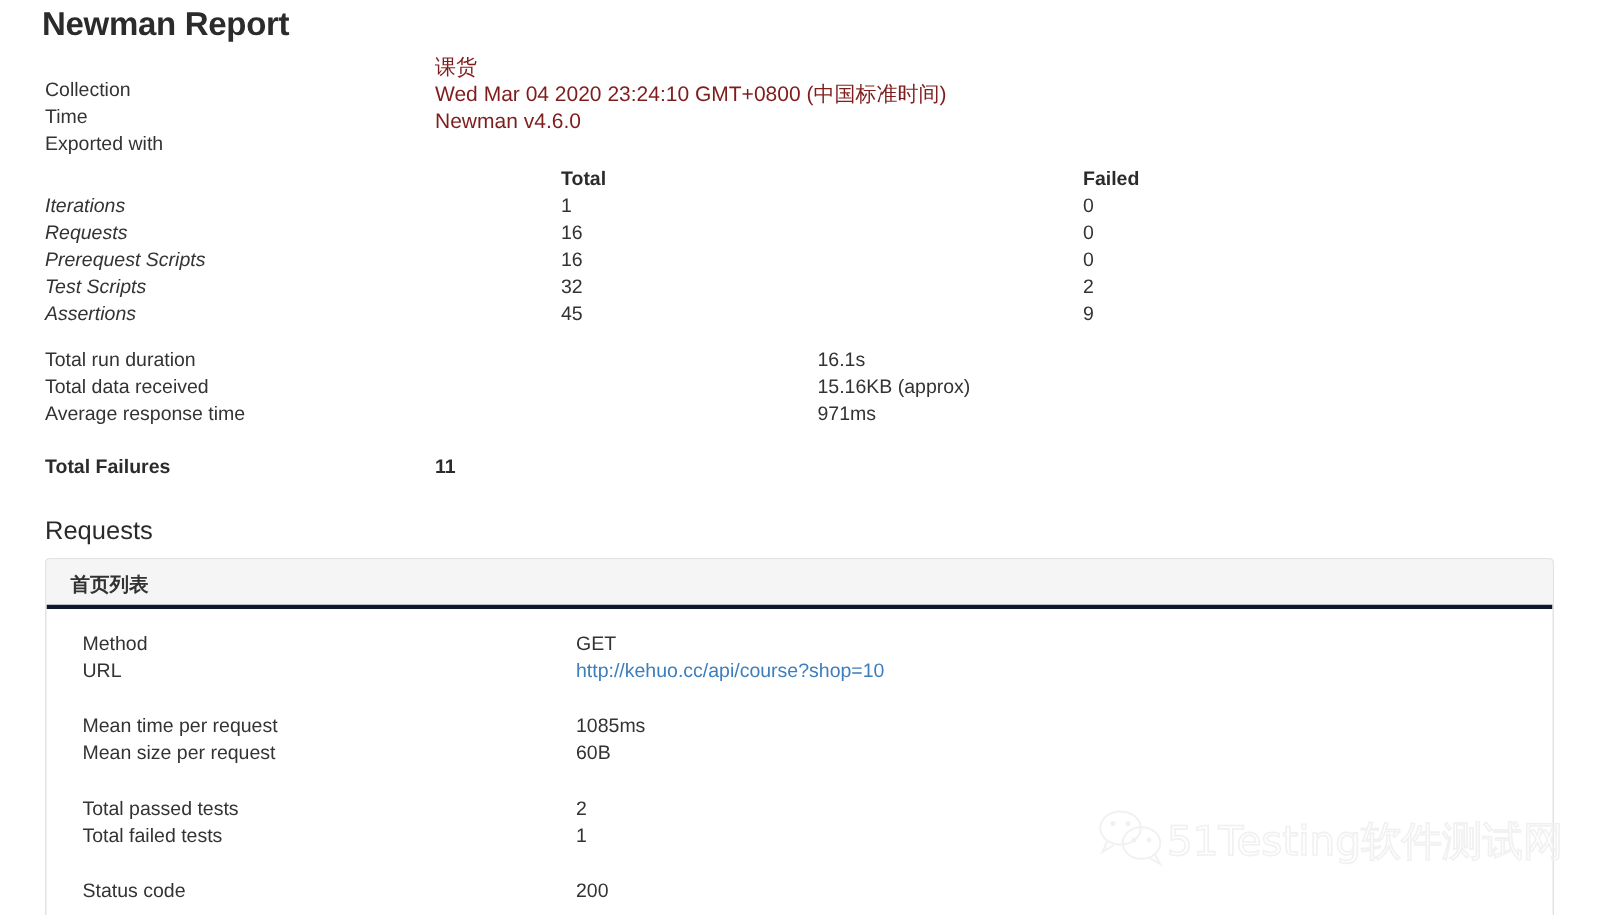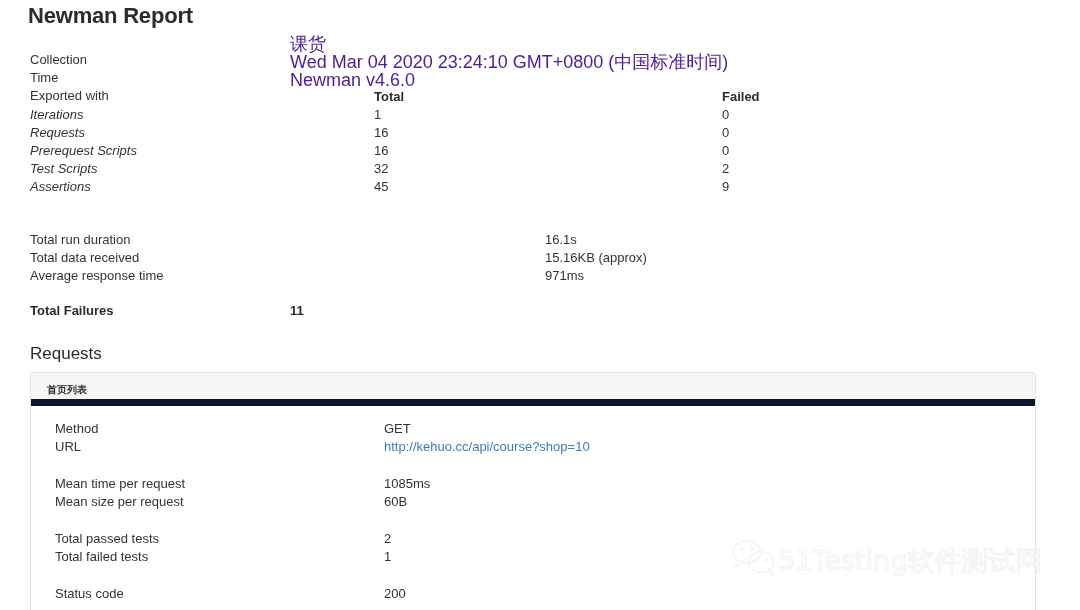--- a/index.html
+++ b/index.html
@@ -52,29 +52,29 @@
   .meta-label {
     position: absolute;
     left: 30px;
     color: #333333;
     font-size: 13px;
     margin-top: 16px;
   }
   .meta-value {
     position: absolute;
     left: 290px;
-    color: #4c1d95;
-    font-size: 18px;
+    color: #7f1d1d;
+    font-size: 14px;
   }
 
   
   .stats-table {
     position: absolute;
     left: 0;
-    top: 88px;
+    top: 110px;
     width: 992px;
   }
   .stats-row {
     position: relative;
     height: 18px;
     line-height: 18px;
     white-space: nowrap;
   }
   .stats-head { font-weight: bold; color: #2b2b2b; }
   .col-name  { position: absolute; left: 30px; font-style: italic; }
@@ -132,23 +132,23 @@
     width: 1006px;
     border: 1px solid #e3e3e3;
     border-radius: 3px;
     background: #ffffff;
   }
   .request-card-header {
     height: 33px;
     line-height: 33px;
     padding-left: 16px;
     background: #f5f5f5;
-    border-bottom: 7px solid #0f172a;
+    border-bottom: 3px solid #0f172a;
     border-radius: 3px 3px 0 0;
-    font-size: 10px;
+    font-size: 13px;
     font-weight: bold;
     color: #333333;
   }
   .request-card-body {
     padding: 0;
     min-height: 238px;
   }
   .req-row {
     position: relative;
     height: 18px;

